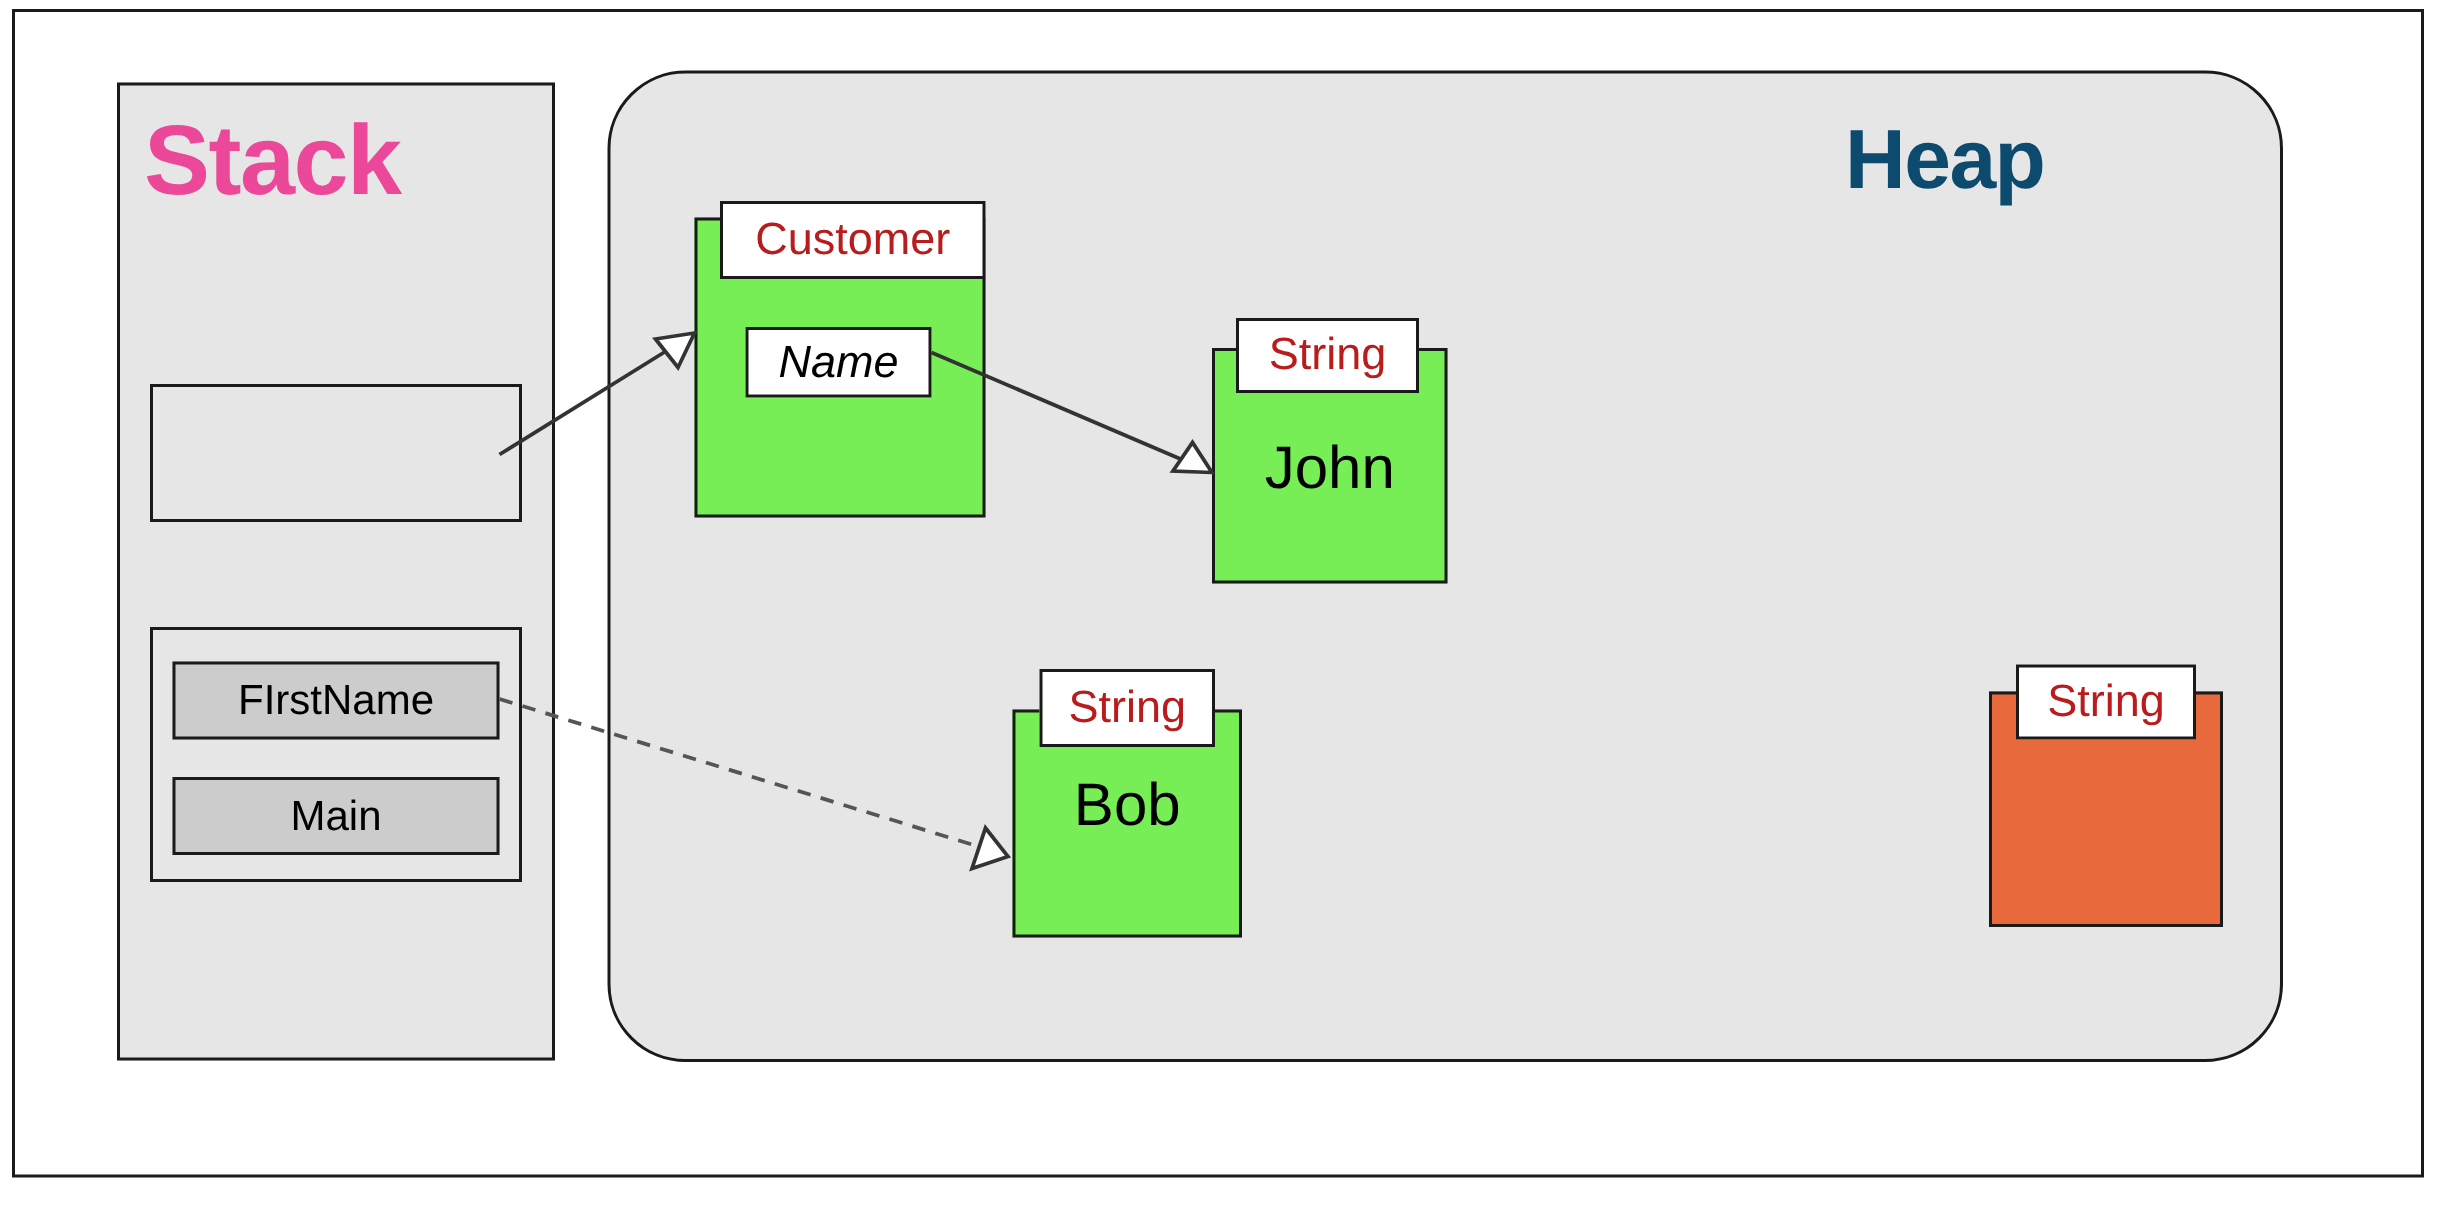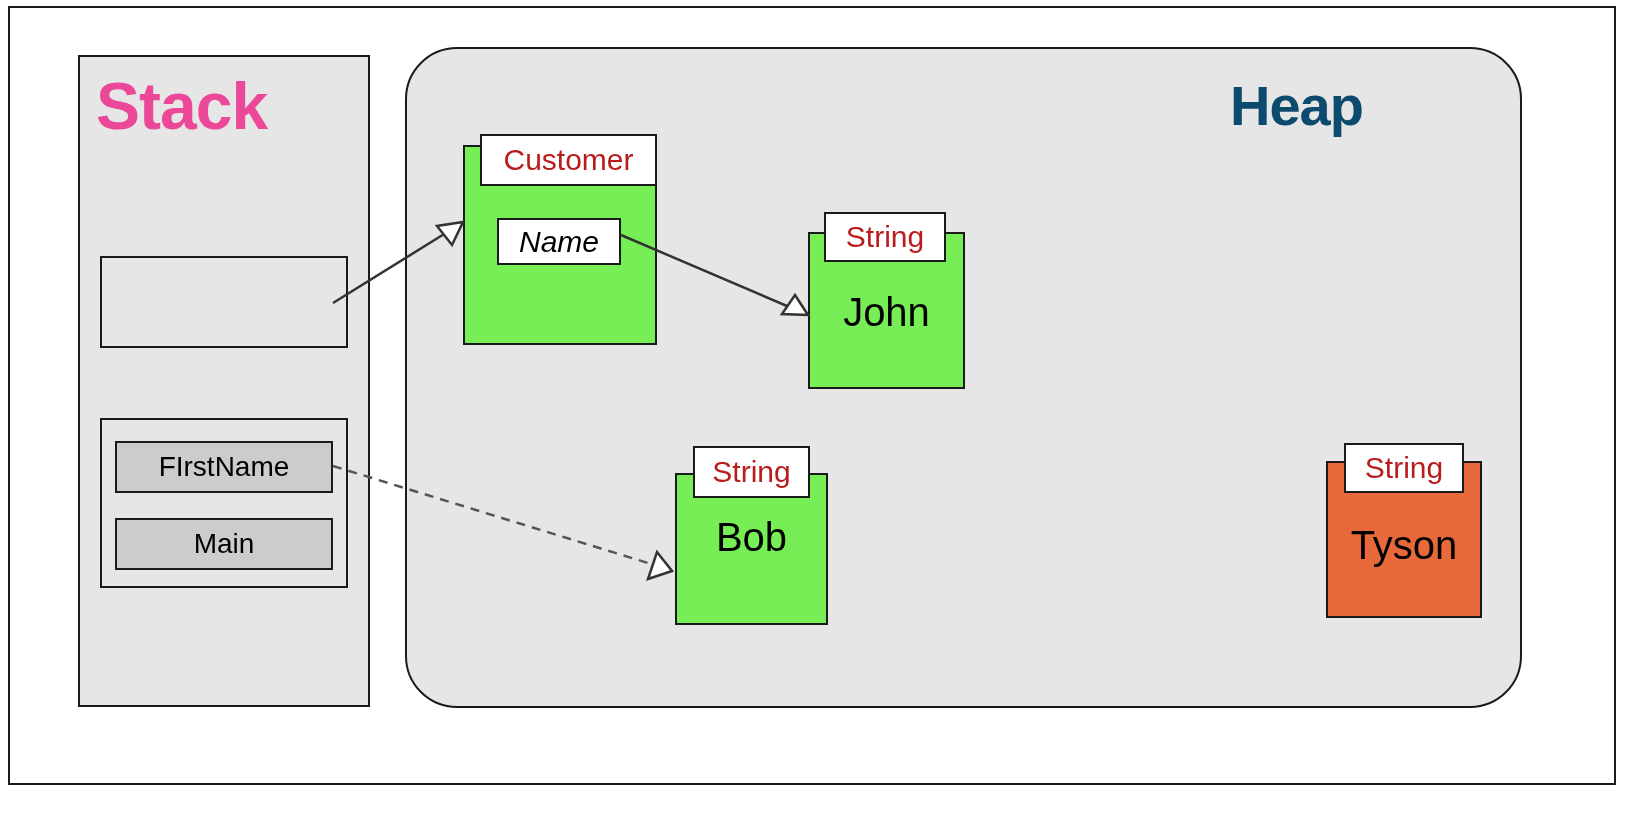--- a/index.html
+++ b/index.html
@@ -294,21 +294,20 @@
   <div id="obj-john-body" class="obj-body"></div>
   <div id="obj-john-label" class="obj-label">String</div>
   <div id="obj-john-value" class="obj-value">John</div>
 
   <div id="obj-bob-body" class="obj-body"></div>
   <div id="obj-bob-label" class="obj-label">String</div>
   <div id="obj-bob-value" class="obj-value">Bob</div>
 
   <div id="obj-tyson-body" class="obj-body"></div>
   <div id="obj-tyson-label" class="obj-label">String</div>
-  <div id="obj-tyson-value" class="obj-value">Tyson</div>
 
   <svg id="arrow-layer" viewBox="0 0 1626 814">
 
     <g>
       <line x1="333" y1="303" x2="449" y2="231" stroke="#333333" stroke-width="2.5" fill="none"></line>
       <polygon points="463,222 437,226 452,245" fill="#ffffff" stroke="#333333" stroke-width="2.5" stroke-linejoin="miter"></polygon>
     </g>
 
     <g>
       <line x1="621" y1="235" x2="794" y2="309" stroke="#333333" stroke-width="2.5" fill="none"></line>

